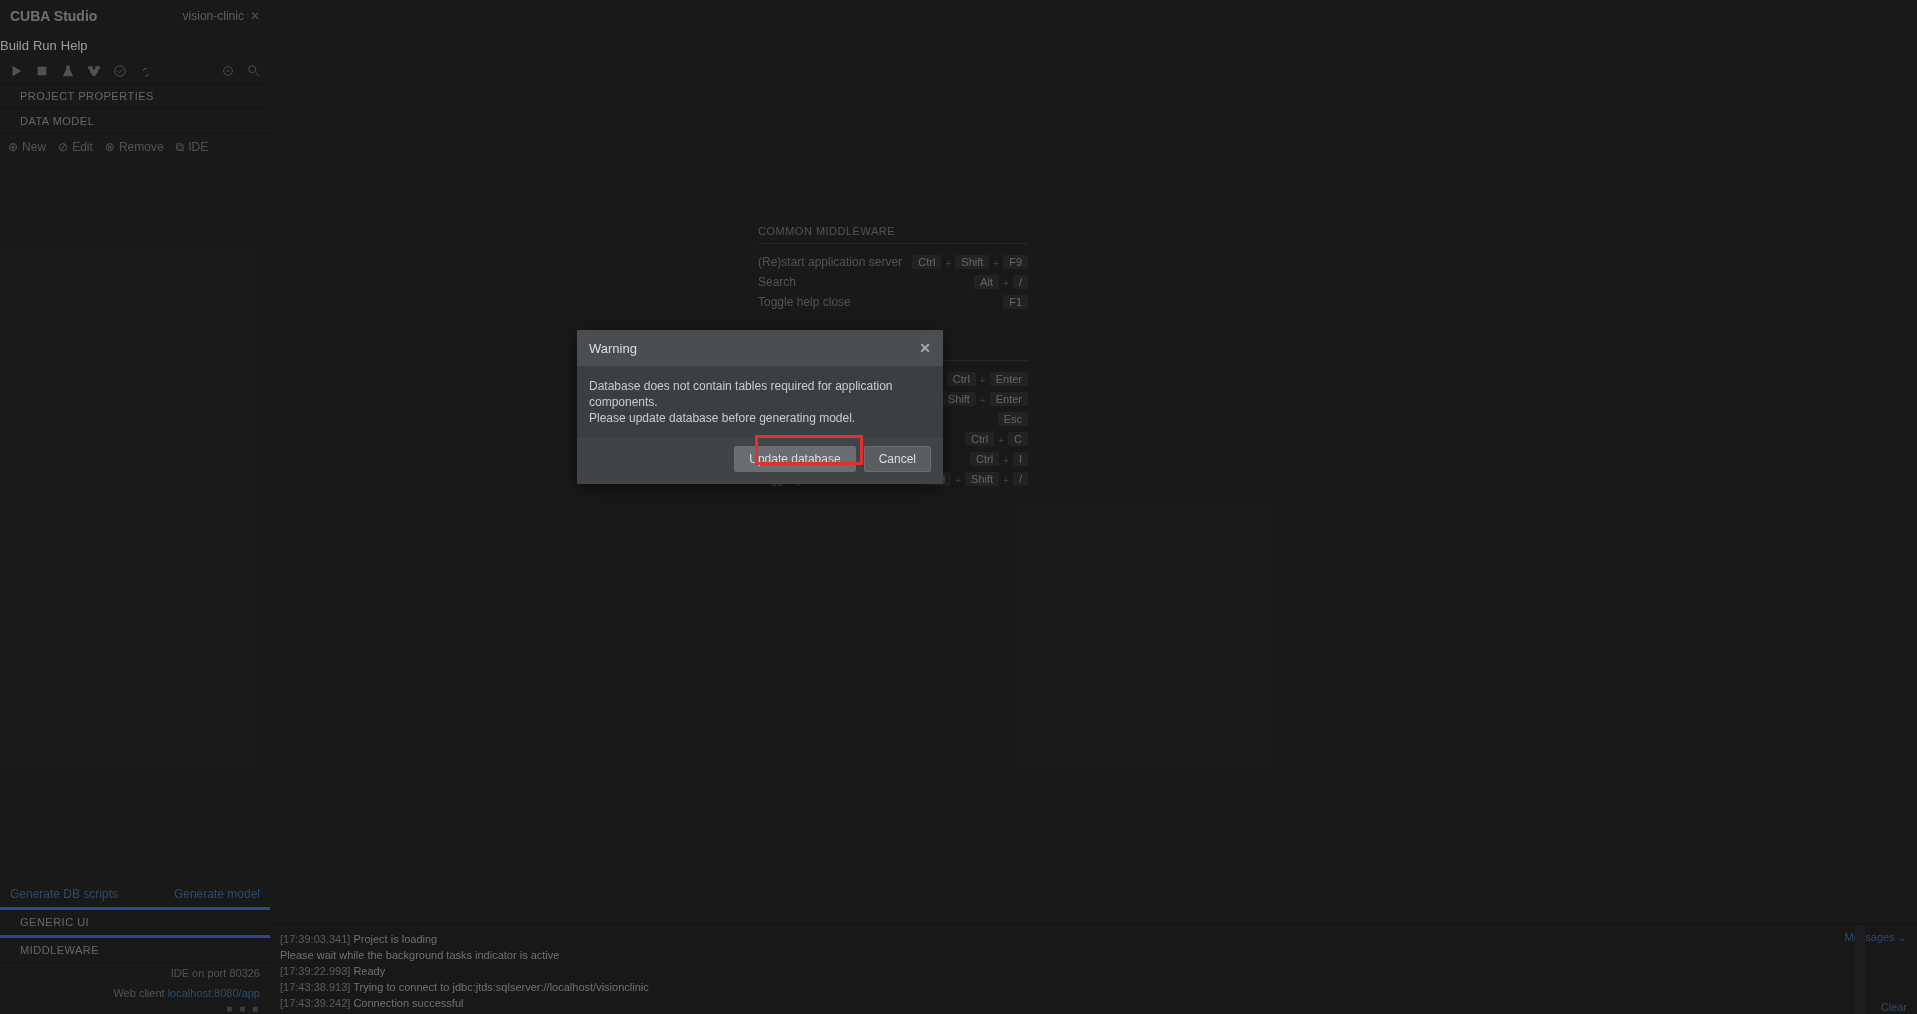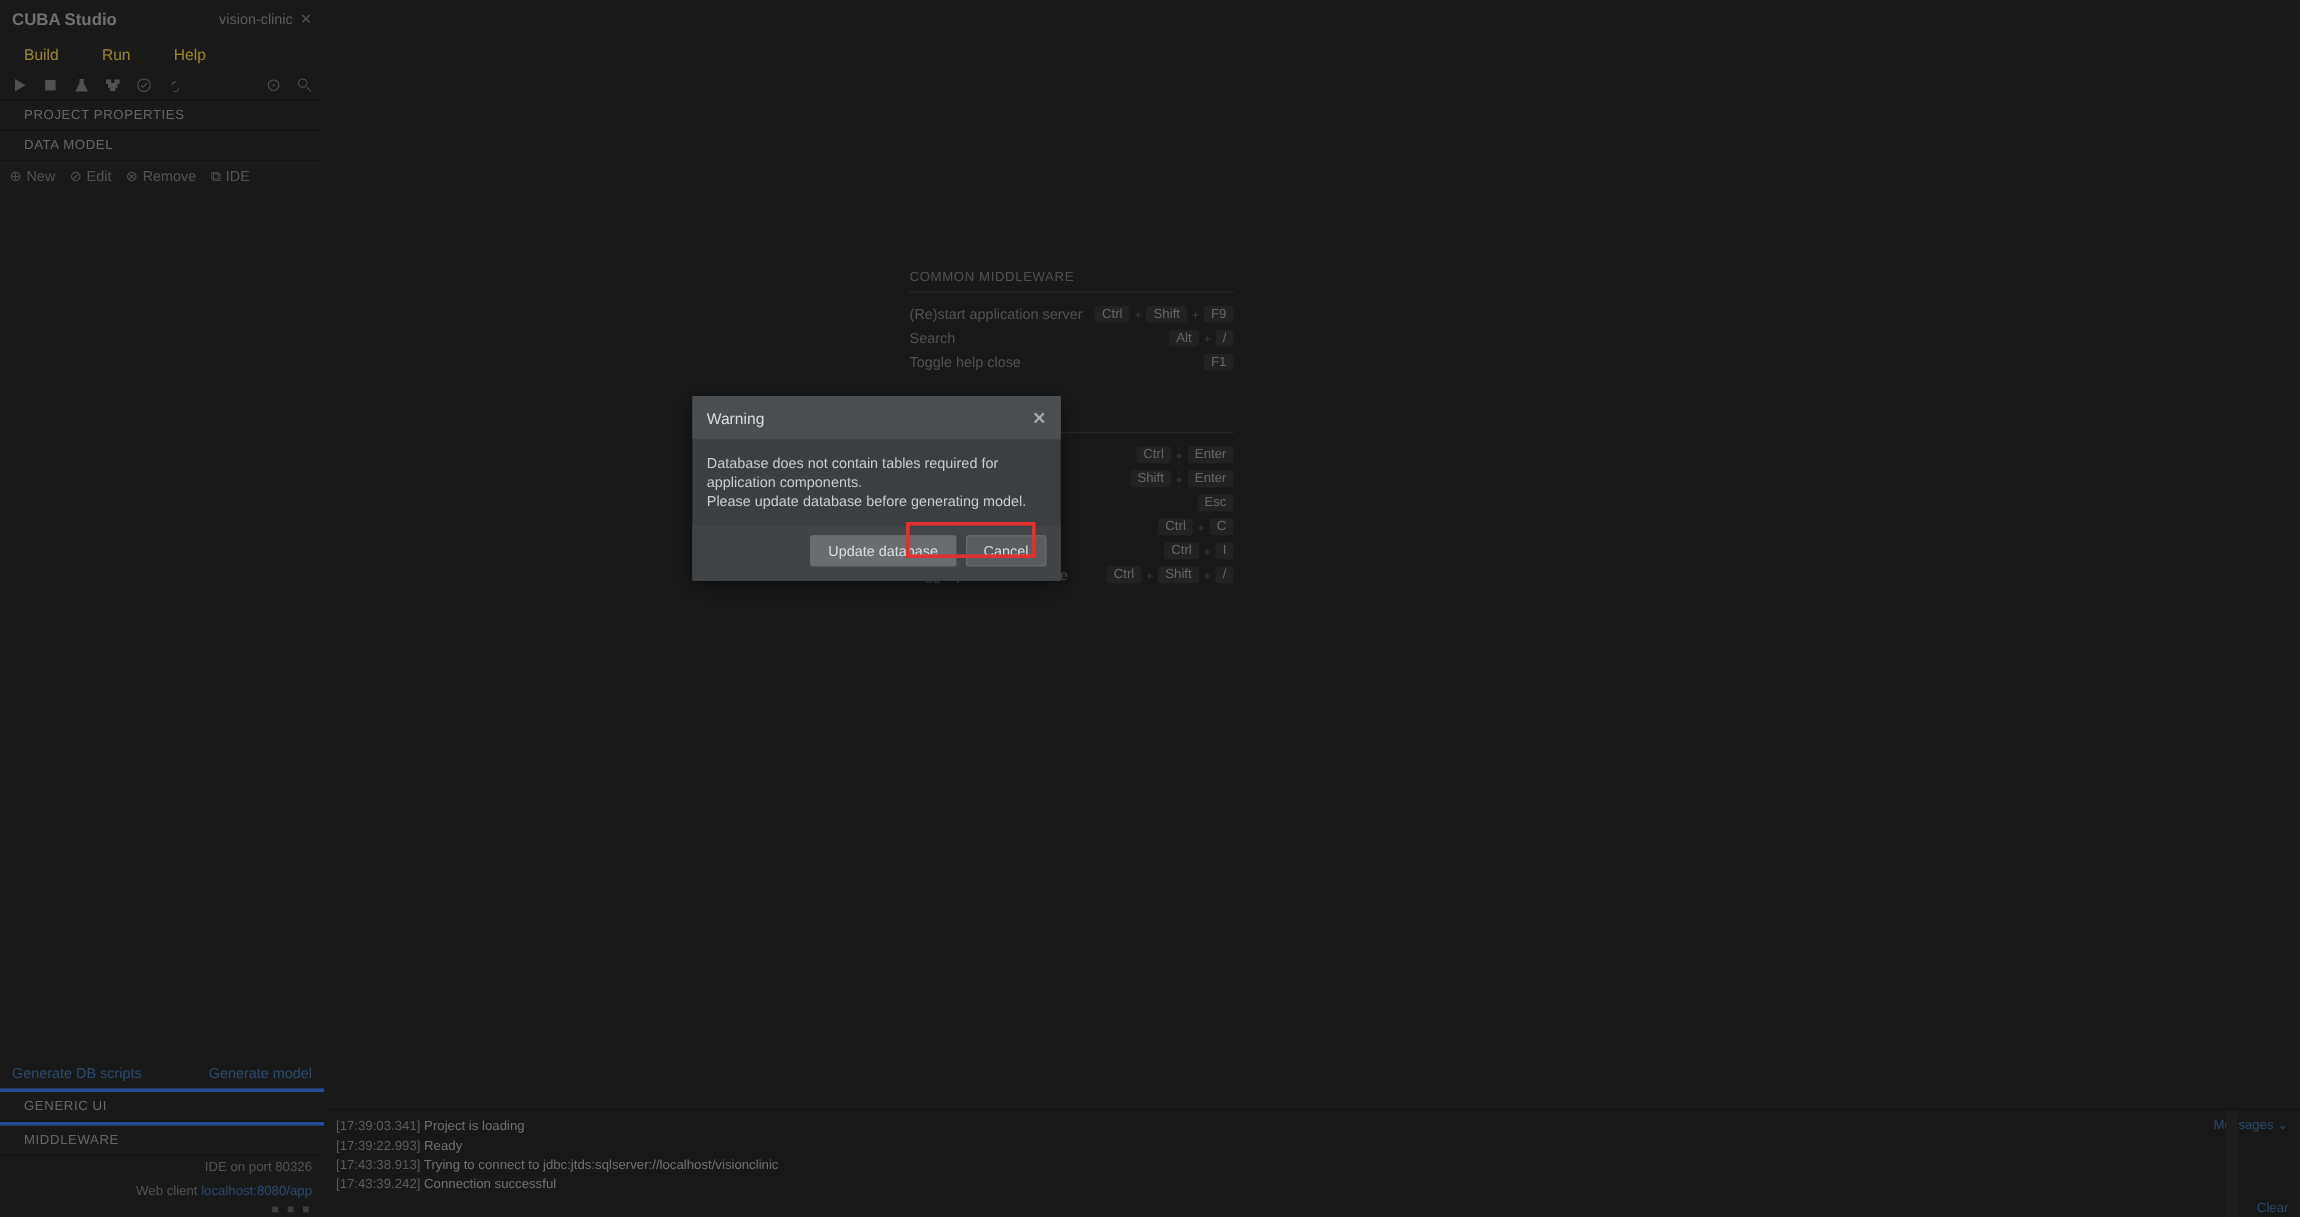--- a/index.html
+++ b/index.html
@@ -5,21 +5,21 @@
 * { margin: 0; padding: 0; box-sizing: border-box; font-family: Arial, sans-serif; }
 body { background: #2b2b2b; color: #999; width: 1917px; height: 1014px; overflow: hidden; position: relative; }
 
 
 .sidebar { position: absolute; left: 0; top: 0; width: 270px; height: 100%; background: #2b2b2b; display: flex; flex-direction: column; }
 .sidebar-header { display: flex; justify-content: space-between; align-items: center; padding: 8px 10px; }
 .app-title { font-weight: bold; font-size: 14px; color: #bbb; }
 .project-tab { display: flex; align-items: center; gap: 6px; color: #999; font-size: 12px; }
 .close-x { cursor: pointer; color: #888; }
 
-.menu-bar { display: flex; gap: 36px; padding: 6px 20px; font-size: 13px; color: #fde047; }
+.menu-bar { display: flex; gap: 4px; padding: 6px 0; font-size: 13px; color: #ffffff; }
 .menu-bar span { cursor: pointer; }
 
 .toolbar { display: flex; align-items: center; padding: 4px 8px; gap: 4px; border-bottom: 1px solid #1f1f1f; }
 .toolbar-left { display: flex; gap: 10px; align-items: center; }
 .toolbar-right { margin-left: auto; display: flex; gap: 10px; align-items: center; }
 .tb-icon { width: 16px; height: 16px; display: flex; align-items: center; justify-content: center; color: #888; cursor: pointer; }
 
 .section-header { padding: 6px 20px; font-size: 11px; color: #aaa; letter-spacing: 0.5px; border-bottom: 1px solid #1f1f1f; }
 .entity-toolbar { display: flex; gap: 12px; padding: 6px 8px; font-size: 12px; color: #888; align-items: center; border-bottom: 1px solid #262626; }
 .entity-toolbar .et-item { display: flex; align-items: center; gap: 4px; cursor: pointer; }
@@ -54,21 +54,21 @@
 .console-clear { position: absolute; right: 10px; bottom: 1px; font-size: 11px; color: #4a7bb5; cursor: pointer; }
 .console-scroll { position: absolute; right: 52px; bottom: 0; top: 0; width: 10px; background: #333; }
 
 
 .help-right { position: absolute; right: 0; top: 0; width: 430px; bottom: 90px; background: #2b2b2b; border-left: 1px solid #262626; }
 
 
 .overlay { position: absolute; inset: 0; background: rgba(0,0,0,0.4); z-index: 100; }
 
 
-.dialog { position: absolute; left: 577px; top: 330px; width: 307px; background: #3c3f41; z-index: 200; box-shadow: 0 4px 20px rgba(0,0,0,0.5); border-radius: 2px; }
+.dialog { position: absolute; left: 577px; top: 330px; width: 366px; background: #3c3f41; z-index: 200; box-shadow: 0 4px 20px rgba(0,0,0,0.5); border-radius: 2px; }
 .dialog-title-bar { background: #4b4e50; padding: 10px 12px; display: flex; justify-content: space-between; align-items: center; }
 .dialog-title { color: #ddd; font-size: 13px; }
 .dialog-close { color: #aaa; cursor: pointer; font-size: 14px; font-weight: bold; }
 .dialog-body { padding: 12px; font-size: 12px; color: #ccc; line-height: 16px; }
 .dialog-footer { padding: 8px 12px 12px; display: flex; justify-content: flex-end; gap: 8px; background: #414446; }
 .dlg-btn { background: #5a5d5f; border: 1px solid #6a6d6f; color: #ddd; padding: 5px 14px; font-size: 12px; cursor: pointer; border-radius: 2px; }
 .dlg-btn.primary { background: #6a6d6f; }
 .highlight-box { position: absolute; left: 755px; top: 435px; width: 108px; height: 30px; border: 3px solid #e03030; z-index: 300; pointer-events: none; }
 
 svg { width: 14px; height: 14px; }
@@ -259,20 +259,21 @@
         </span>
       </div>
     </div>
 </div>
 
 <div class="help-right"></div>
 
 <div class="console">
   <div id="console-lines">
       <div class="console-line"><span class="ts">[17:39:03.341] </span><span class="msg">Project is loading</span></div>
+      <div class="console-line"><span class="msg">Please wait while the background tasks indicator is active</span></div>
       <div class="console-line"><span class="ts">[17:39:22.993] </span><span class="msg">Ready</span></div>
       <div class="console-line"><span class="ts">[17:43:38.913] </span><span class="msg">Trying to connect to jdbc:jtds:sqlserver://localhost/visionclinic</span></div>
       <div class="console-line"><span class="ts">[17:43:39.242] </span><span class="msg">Connection successful</span></div>
     </div>
   <div class="console-side"><span>Messages</span> <span>⌄</span></div>
   <div class="console-clear">Clear</div>
   <div class="console-scroll"></div>
 </div>
 
 <div class="overlay"></div>

